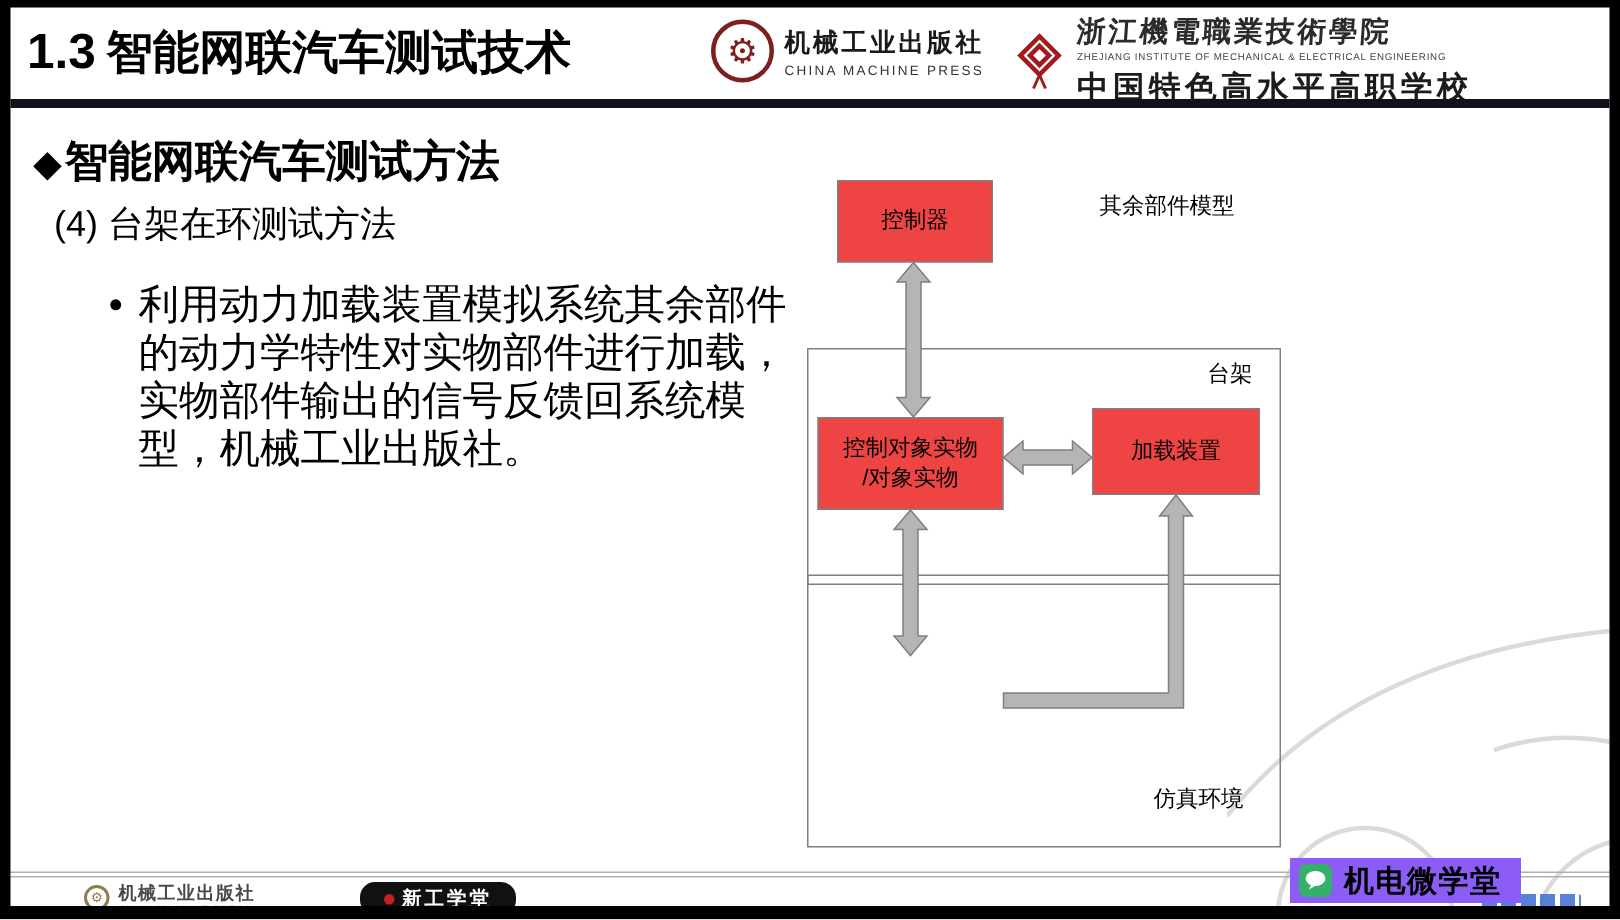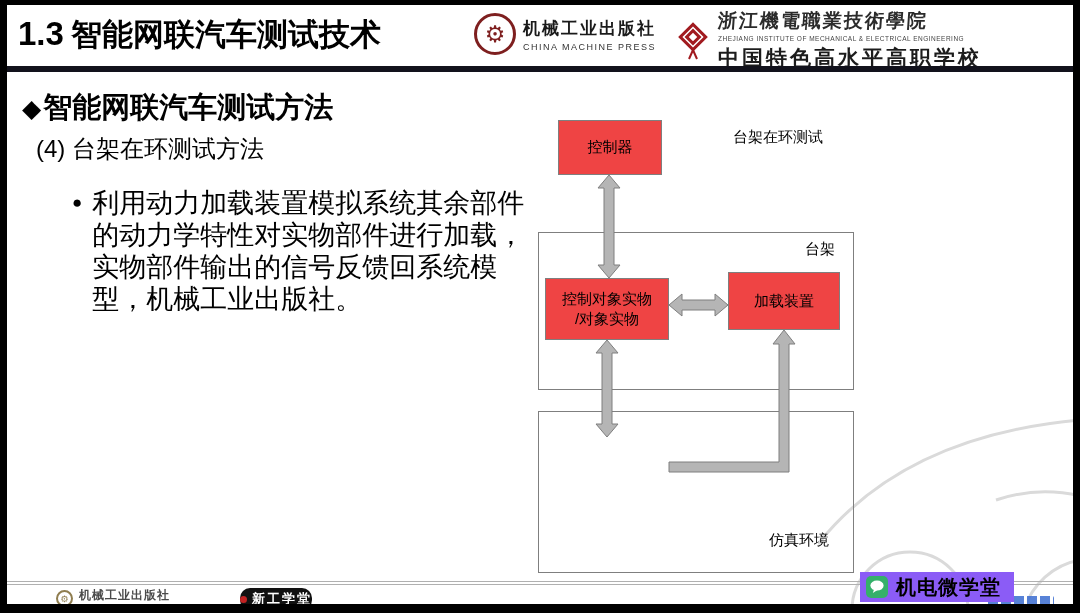--- a/index.html
+++ b/index.html
@@ -38,39 +38,39 @@
   .dgroup { position:absolute; border:1px solid #7f7f7f; background:transparent; z-index:1;}
   .dbox { position:absolute; border:1px solid #7f7f7f; background:#ef4444; display:flex; flex-direction:column;
           align-items:center; justify-content:center; font-size:15px; text-align:center; line-height:1.35; z-index:2;}
   .group-label { position:absolute; font-size:15px; }
   .box-controller { left:23px; top:10px; width:104px; height:55px; }
   .label-top { position:absolute; left:198px; top:18px; font-size:15px; white-space:nowrap; z-index:2;}
   .group-bench { left:3px; top:122px; width:316px; height:158px; }
   .bench-label { right:18px; top:7px;text-align:center; }
   .box-plant { left:10px; top:168px; width:124px; height:62px; }
   .box-load { left:193px; top:162px; width:112px; height:58px; }
-  .group-sim { left:3px; top:301px; width:316px; height:162px;padding-left:36px; }
+  .group-sim { left:3px; top:273px; width:316px; height:182px;padding-left:36px; }
   .sim-label { right:24px; bottom:22px; }
   .box-model { left:10px; top:327px; width:124px; height:58px; }
   .arrows { position:absolute; left:0; top:0; pointer-events:none; z-index:3;}
   .arrows polygon { fill:#b5b5b5; stroke:#7f7f7f; stroke-width:1; }
 
   
   .car-sketch { position:absolute; left:818px; top:378px; z-index:0; }
 
   
   .footer-line { position:absolute; left:7px; right:7px; height:1px; background:#b0b0b0; z-index:2;}
   .line1 { top:581px; } .line2 { top:584px; }
   .footer-cmp { position:absolute; left:56px; top:587px; display:flex; align-items:center; gap:6px; z-index:4;}
   .footer-cmp .circle { width:17px; height:17px; border-radius:50%; border:2px solid #8f7d4f; color:#8f7d4f;
                         font-size:9px; display:flex; align-items:center; justify-content:center;}
   .footer-cmp .name { font-size:12px; font-weight:bold; color:#4a4a4a; letter-spacing:1px;}
   .footer-cmp .sub { font-size:6px; color:#777; letter-spacing:1px;}
   .footer-brand { position:absolute; left:240px; top:588px; z-index:4; }
-  .brand-pill { background:#111; color:#fff; border-radius:10px; padding:2px 0; font-size:13px; font-weight:bold;
+  .brand-pill { background:#111; color:#fff; border-radius:10px; padding:2px 16px; font-size:13px; font-weight:bold;
                 letter-spacing:2px; display:flex; align-items:center; gap:5px;}
   .brand-dot { width:7px; height:7px; background:#c22222; border-radius:50%; display:inline-block; }
   .wechat-box { position:absolute; left:860px; top:572px; width:154px; height:30px; background:#8b5cf6;
                 display:flex; align-items:center; gap:8px; padding-left:6px; z-index:4; }
   .wechat-label { font-size:20px; font-weight:bold; letter-spacing:1px; }
   .corner-watermark { position:absolute; left:988px; top:596px; width:66px; height:12px; z-index:3;
                       background:repeating-linear-gradient(90deg,#3a6cd0 0 10px,#fff 10px 13px);
                       opacity:.85; border-radius:2px; }
 </style>
 </head>
@@ -122,21 +122,21 @@
 
   <div class="subsection">(4) 台架在环测试方法</div>
 
   <div class="bullet-item">
     <span class="bullet-marker">●</span>
     <p class="bullet-text">利用动力加载装置模拟系统其余部件的动力学特性对实物部件进行加载，实物部件输出的信号反馈回系统模型，机械工业出版社。</p>
   </div>
 
   <div class="diagram">
 
-    <div class="label-top">台架在环测试</div>
+    <div class="label-top">其余部件模型</div>
 
     <div class="dgroup group-bench">
       <span class="group-label bench-label">台架</span>
     </div>
 
     <div class="dgroup group-sim">
       <span class="group-label sim-label">仿真环境</span>
     </div>
 
     <div class="dbox box-controller">控制器</div>

